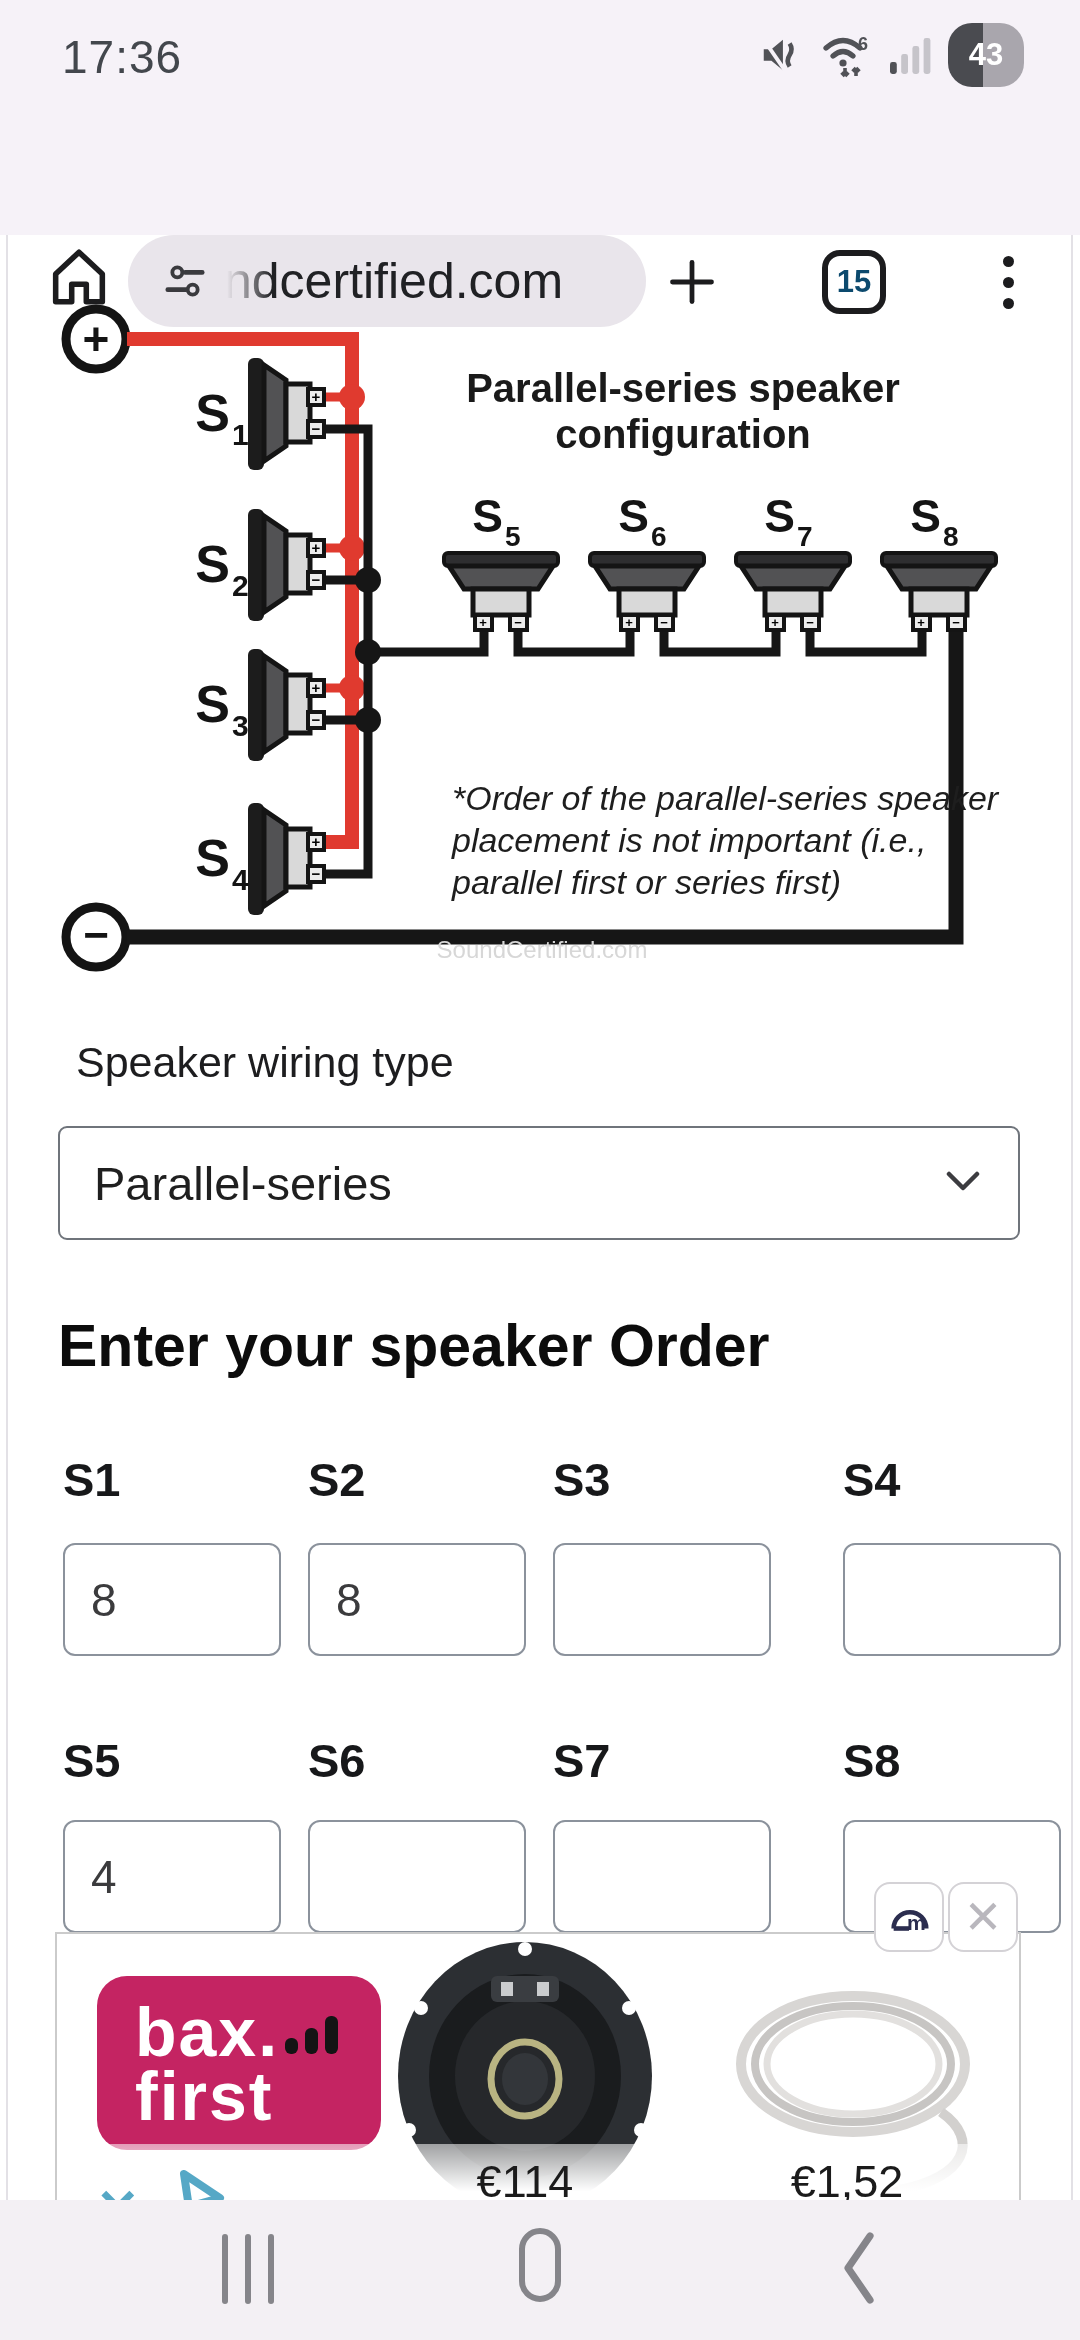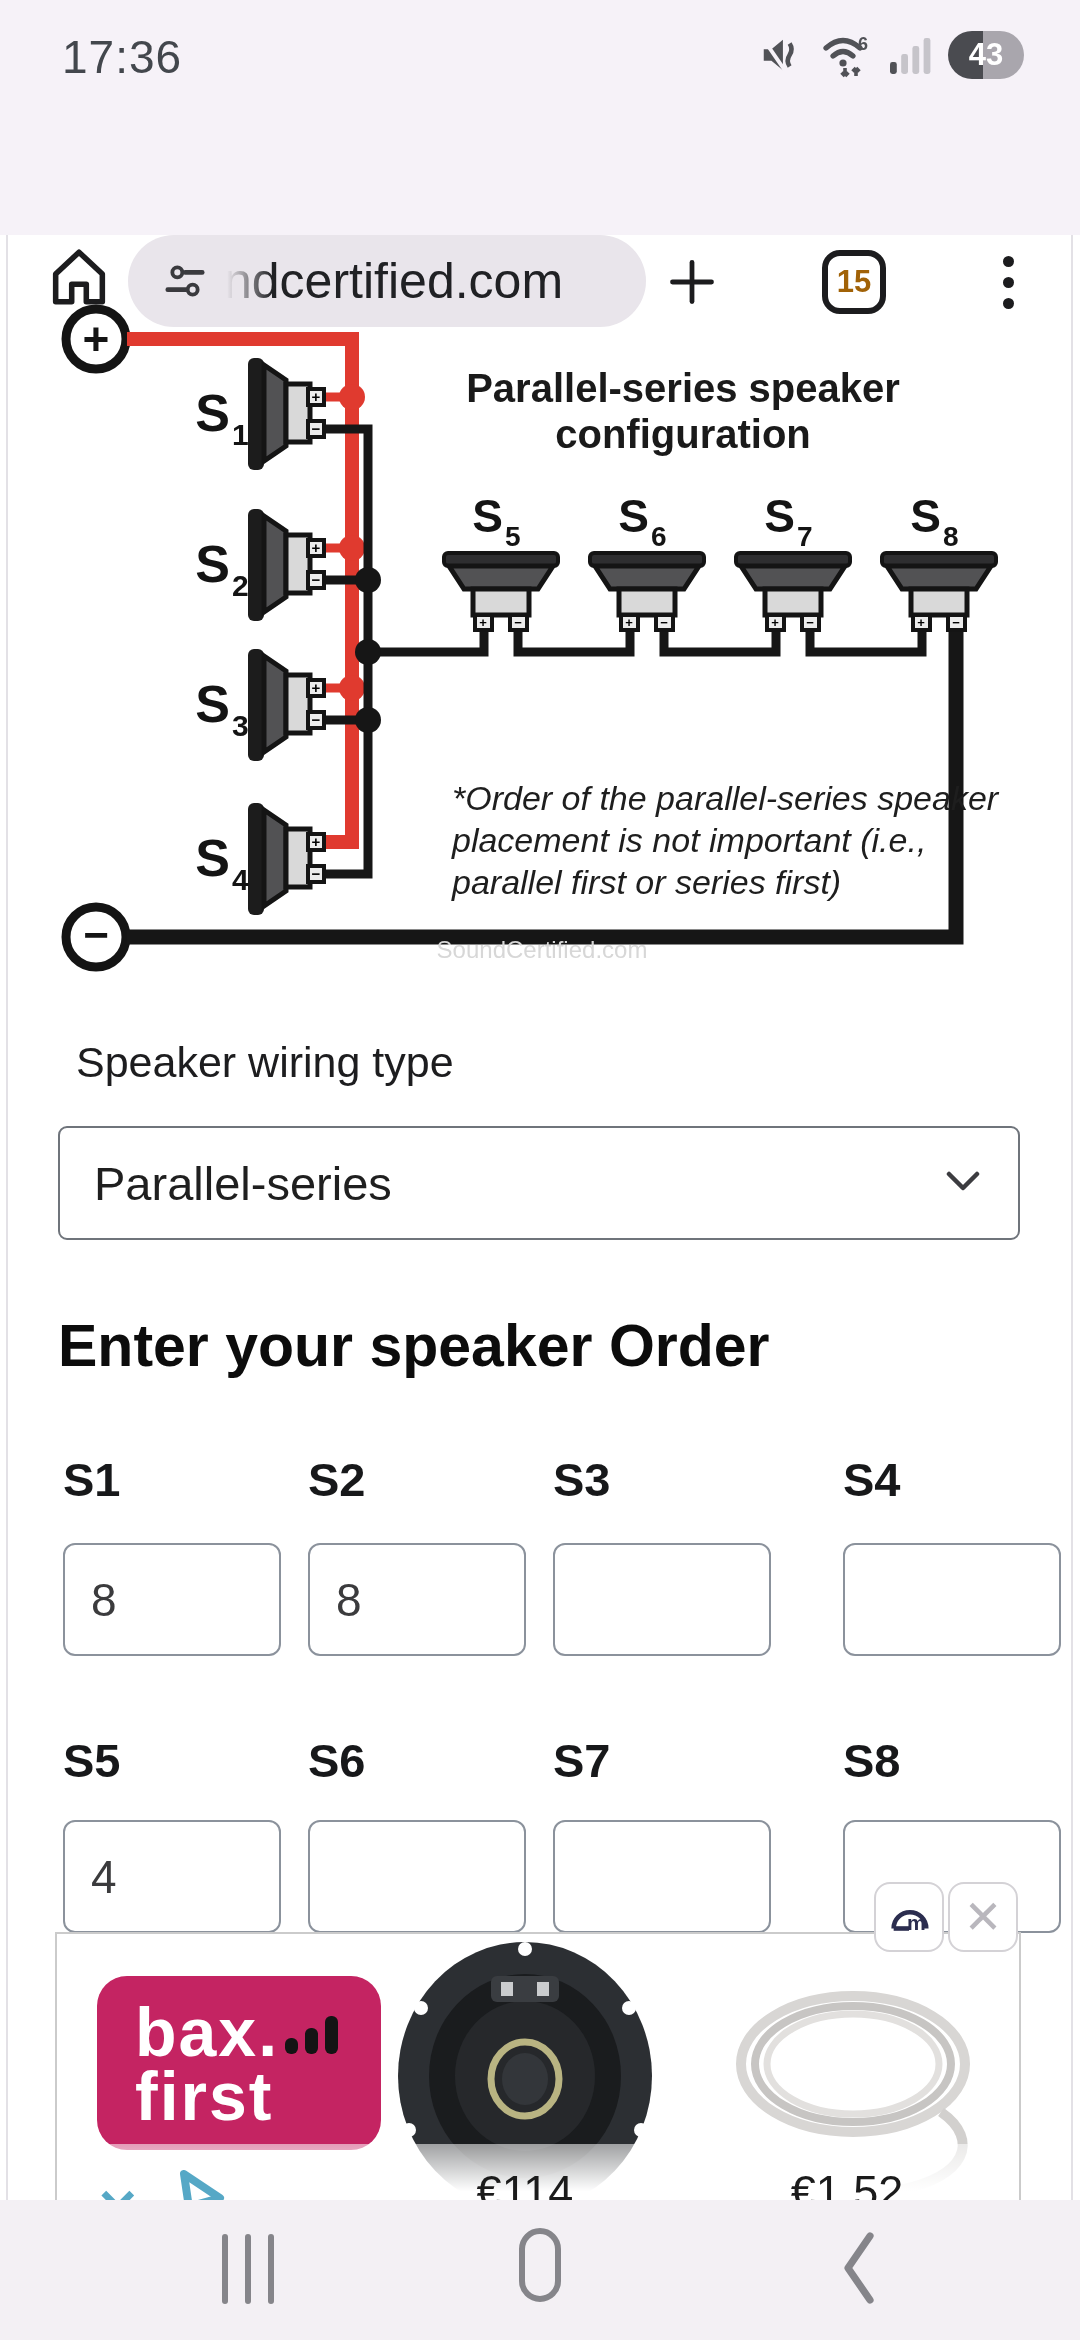--- a/index.html
+++ b/index.html
@@ -8,38 +8,38 @@
     position:relative; overflow:hidden; background:#ffffff;
     font-family:"Liberation Sans", sans-serif; color:#1c1c1e;
   }
   .abs { position:absolute; }
 
   
   .status-bar { left:0; top:0; width:1080px; height:110px; background:#f6f2f8; z-index:2; }
   .time { left:62px; top:30px; font-size:46px; font-weight:500; color:#43474d; letter-spacing:1px; }
   .status-icons { right:56px; top:28px; display:flex; align-items:center; gap:16px; height:54px; }
   .battery-pill {
-    width:76px; height:48px; border-radius:24px; color:#ffffff;
+    width:76px; height:64px; border-radius:24px; color:#ffffff;
     background:linear-gradient(to right,#4a4b50 0 46%,#a9a6ad 46%);
     font-size:31px; font-weight:700; display:flex; align-items:center; justify-content:center;
   }
 
   
   .toolbar { left:0; top:110px; width:1080px; height:125px; background:#f6f2f8; z-index:2; }
   .home-btn { left:44px; top:132px; width:70px; height:70px; }
   .url-pill {
     left:128px; top:125px; width:518px; height:92px; border-radius:46px;
     background:#e9e5eb; display:flex; align-items:center; padding-left:34px; overflow:hidden;
   }
   .url-text { font-size:50px; color:#202124; margin-left:16px; white-space:nowrap; position:relative; }
   .url-fade { position:absolute; left:84px; top:0; width:60px; height:92px;
     background:linear-gradient(to right,#e9e5eb 25%,rgba(233,229,235,0)); }
   .plus-btn { left:666px; top:146px; width:52px; height:52px; }
   .tab-btn { left:822px; top:140px; width:64px; height:64px; border:6px solid #1c1c1e; border-radius:18px;
-    display:flex; align-items:center; justify-content:center; font-size:31px; font-weight:700; color:#a16207; }
+    display:flex; align-items:center; justify-content:center; font-size:31px; font-weight:700; color:#0c4a6e; }
   .kebab { left:978px; top:140px; width:60px; height:64px; display:flex; flex-direction:column;
     align-items:center; justify-content:center; gap:10px; }
   .kebab i { width:11px; height:11px; border-radius:50%; background:#1c1c1e; }
 
   
   .content-bg { left:0; top:235px; width:1080px; height:1985px; background:#ffffff; z-index:0; }
   .frame-line { top:235px; width:2px; height:1965px; background:#e3e1e6; z-index:1; }
   .diagram-svg { left:0; top:240px; width:1080px; height:760px; z-index:1; }
 
   .field-label { left:60px; top:1038px; font-size:43px; font-weight:500; color:#1d1d1f;margin-left:16px; }
@@ -61,21 +61,21 @@
   .c0 { left:63px; } .c1 { left:308px; } .c2 { left:553px; } .c3 { left:798px;margin-left:45px; }
 
   
   .ad-panel { left:55px; top:1932px; width:966px; height:296px; background:#ffffff;
     border:2px solid #cbcbcb; z-index:3; overflow:hidden; }
   .bax-logo { position:absolute; left:40px; top:42px; width:284px; height:174px; border-radius:30px;
     background:#c42462; color:#ffffff; font-weight:700; padding:24px 0 0 38px; line-height:64px; }
   .bax-line { font-size:68px; letter-spacing:2px; display:flex; align-items:flex-end; }
   .eq-bars { display:inline-flex; align-items:flex-end; gap:7px; margin:0 0 10px 6px; }
   .eq-bars i { display:block; width:13px; background:#141414; border-radius:6px; }
-  .price { position:absolute; top:232px; font-size:45px; color:#1b1b1b; text-align:center; width:220px; }
+  .price { position:absolute; top:222px; font-size:45px; color:#1b1b1b; text-align:center; width:220px; }
   .price-band { position:absolute; left:2px; top:210px; width:960px; height:86px;
     background:linear-gradient(to bottom, rgba(255,255,255,.55), #ffffff 55%); }
   .ad-btn { top:1882px; width:70px; height:70px; background:#fff; border:2px solid #d4d2d6;
     border-radius:16px; z-index:6; display:flex; align-items:center; justify-content:center; }
   .ad-btn.info { left:874px; }
   .ad-btn.close { left:948px; font-size:46px; color:#b9b7bd; font-weight:400; }
   .adchoice-x { left:96px; top:2178px; z-index:4; color:#56a8c6; font-size:52px; font-weight:700; }
   .adchoice-cursor { left:168px; top:2166px; z-index:4; }
 
   

